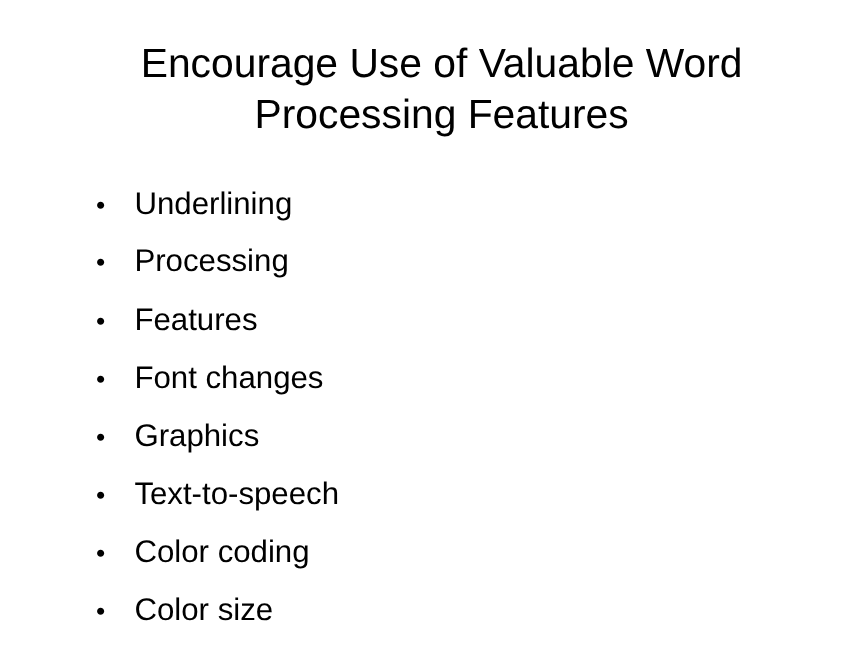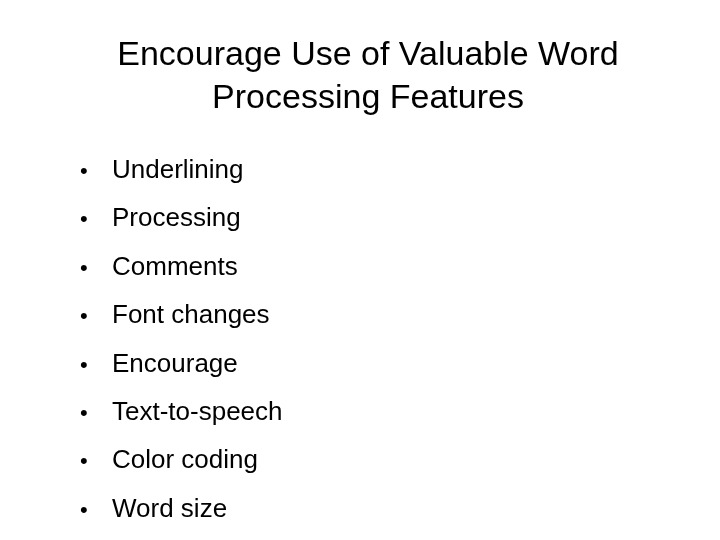--- a/index.html
+++ b/index.html
@@ -54,35 +54,35 @@
   <li class="bullet-item">
     <span class="bullet-dot">•</span>
     <span class="bullet-text">Underlining</span>
   </li>
   <li class="bullet-item">
     <span class="bullet-dot">•</span>
     <span class="bullet-text">Processing</span>
   </li>
   <li class="bullet-item">
     <span class="bullet-dot">•</span>
-    <span class="bullet-text">Comments</span>
+    <span class="bullet-text">Features</span>
   </li>
   <li class="bullet-item">
     <span class="bullet-dot">•</span>
     <span class="bullet-text">Font changes</span>
   </li>
   <li class="bullet-item">
     <span class="bullet-dot">•</span>
-    <span class="bullet-text">Encourage</span>
+    <span class="bullet-text">Graphics</span>
   </li>
   <li class="bullet-item">
     <span class="bullet-dot">•</span>
     <span class="bullet-text">Text-to-speech</span>
   </li>
   <li class="bullet-item">
     <span class="bullet-dot">•</span>
     <span class="bullet-text">Color coding</span>
   </li>
   <li class="bullet-item">
     <span class="bullet-dot">•</span>
-    <span class="bullet-text">Word size</span>
+    <span class="bullet-text">Color size</span>
   </li>
 </ul>
 
 </body></html>

